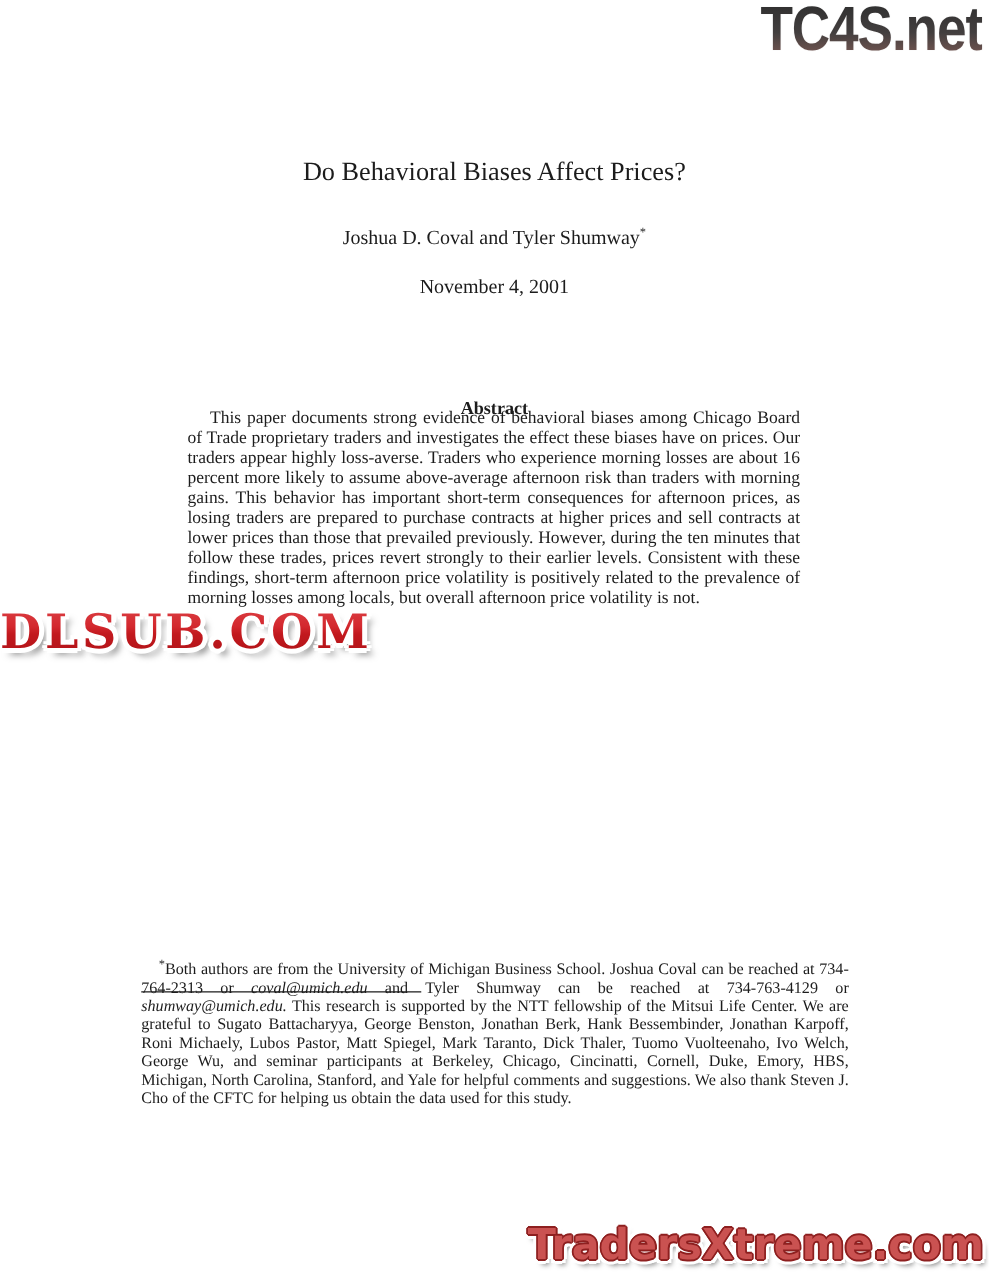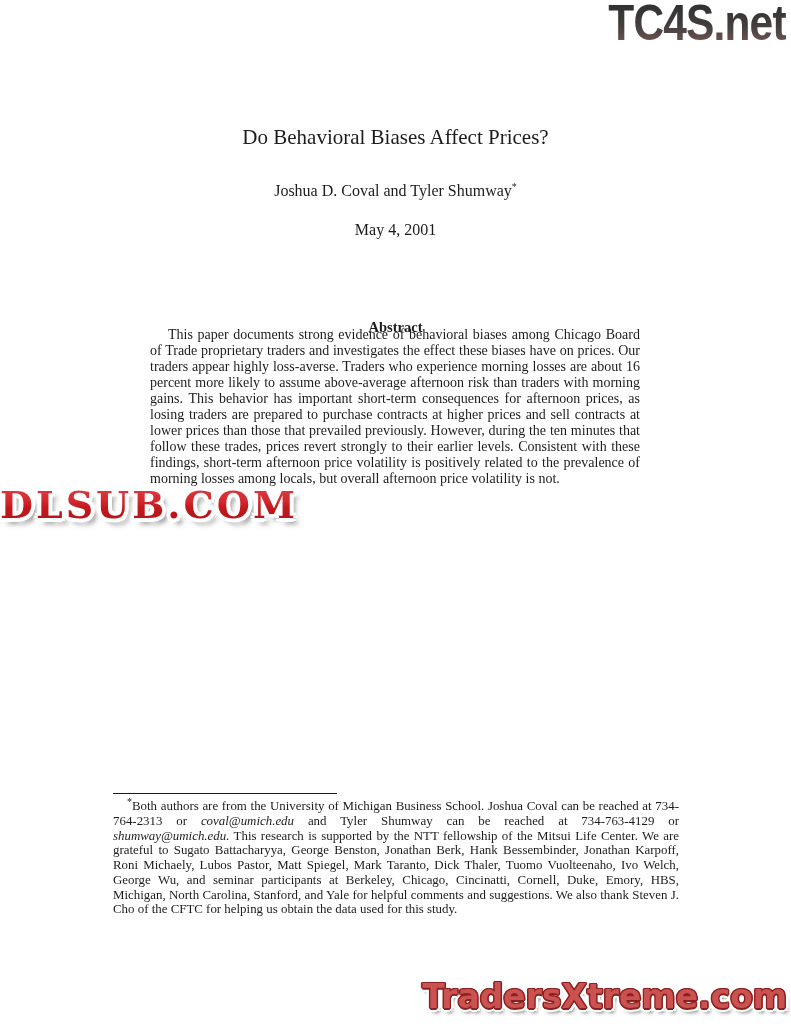--- a/index.html
+++ b/index.html
@@ -95,21 +95,21 @@
     -webkit-text-fill-color: transparent;
   }
 
   
   .footnote-rule {
     position: absolute; top: 793px; left: 113px;
     width: 224px; height: 0;
     border-top: 1px solid #1c1c1c;
   }
   .footnote {
-    position: absolute; top: 795px; left: 113px; width: 566px;
+    position: absolute; top: 765px; left: 113px; width: 566px;
     font-size: 12.9px; line-height: 14.7px;
     text-align: justify;
     text-indent: 14px;
   }
   .footnote i { font-style: italic; }
 
   
   .traders {
     position: absolute; top: 976px; right: 4px;
     font-family: "DejaVu Sans", "Liberation Sans", sans-serif;
@@ -132,21 +132,21 @@
 </style>
 </head>
 <body>
 
 <div class="tc4s">TC4S.net</div>
 
 <h1 class="title" style="margin:0; font-weight:400;">Do Behavioral Biases Affect Prices?</h1>
 
 <div class="authors"><span>Joshua D. Coval and Tyler Shumway</span><sup>*</sup></div>
 
-<div class="date">May 4, 2001</div>
+<div class="date">November 4, 2001</div>
 
 <div class="abstract-heading">Abstract</div>
 
 <p class="abstract-body" style="margin:0;">This paper documents strong evidence of behavioral biases among Chicago Board of Trade proprietary traders and investigates the effect these biases have on prices. Our traders appear highly loss-averse. Traders who experience morning losses are about 16 percent more likely to assume above-average afternoon risk than traders with morning gains. This behavior has important short-term consequences for afternoon prices, as losing traders are prepared to purchase contracts at higher prices and sell contracts at lower prices than those that prevailed previously. However, during the ten minutes that follow these trades, prices revert strongly to their earlier levels. Consistent with these findings, short-term afternoon price volatility is positively related to the prevalence of morning losses among locals, but overall afternoon price volatility is not.</p>
 
 <div class="dlsub">
   <div class="layer-outline">DLSUB.COM</div>
   <div class="layer-fill">DLSUB.COM</div>
 </div>
 

